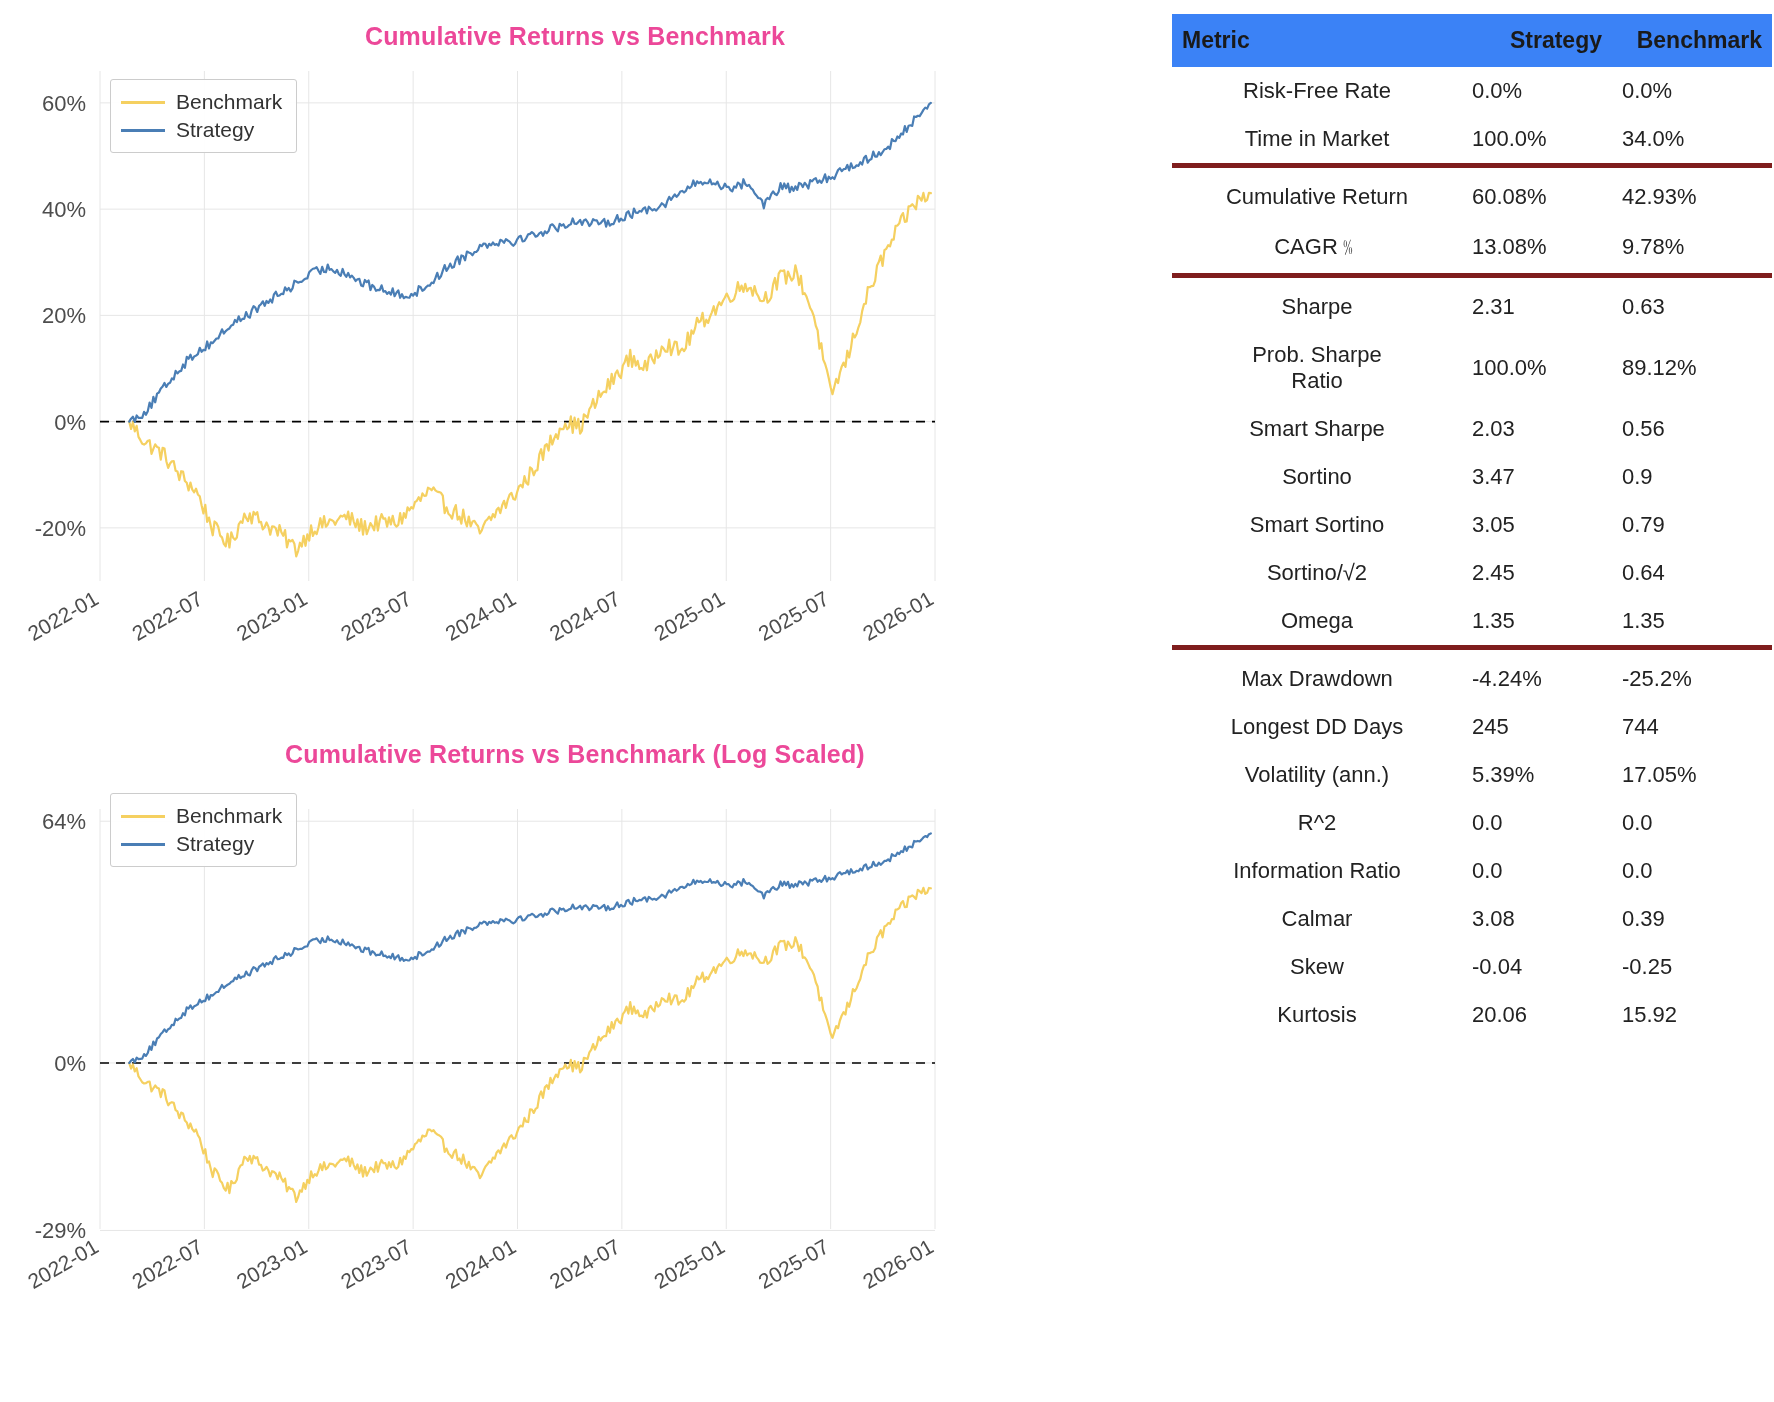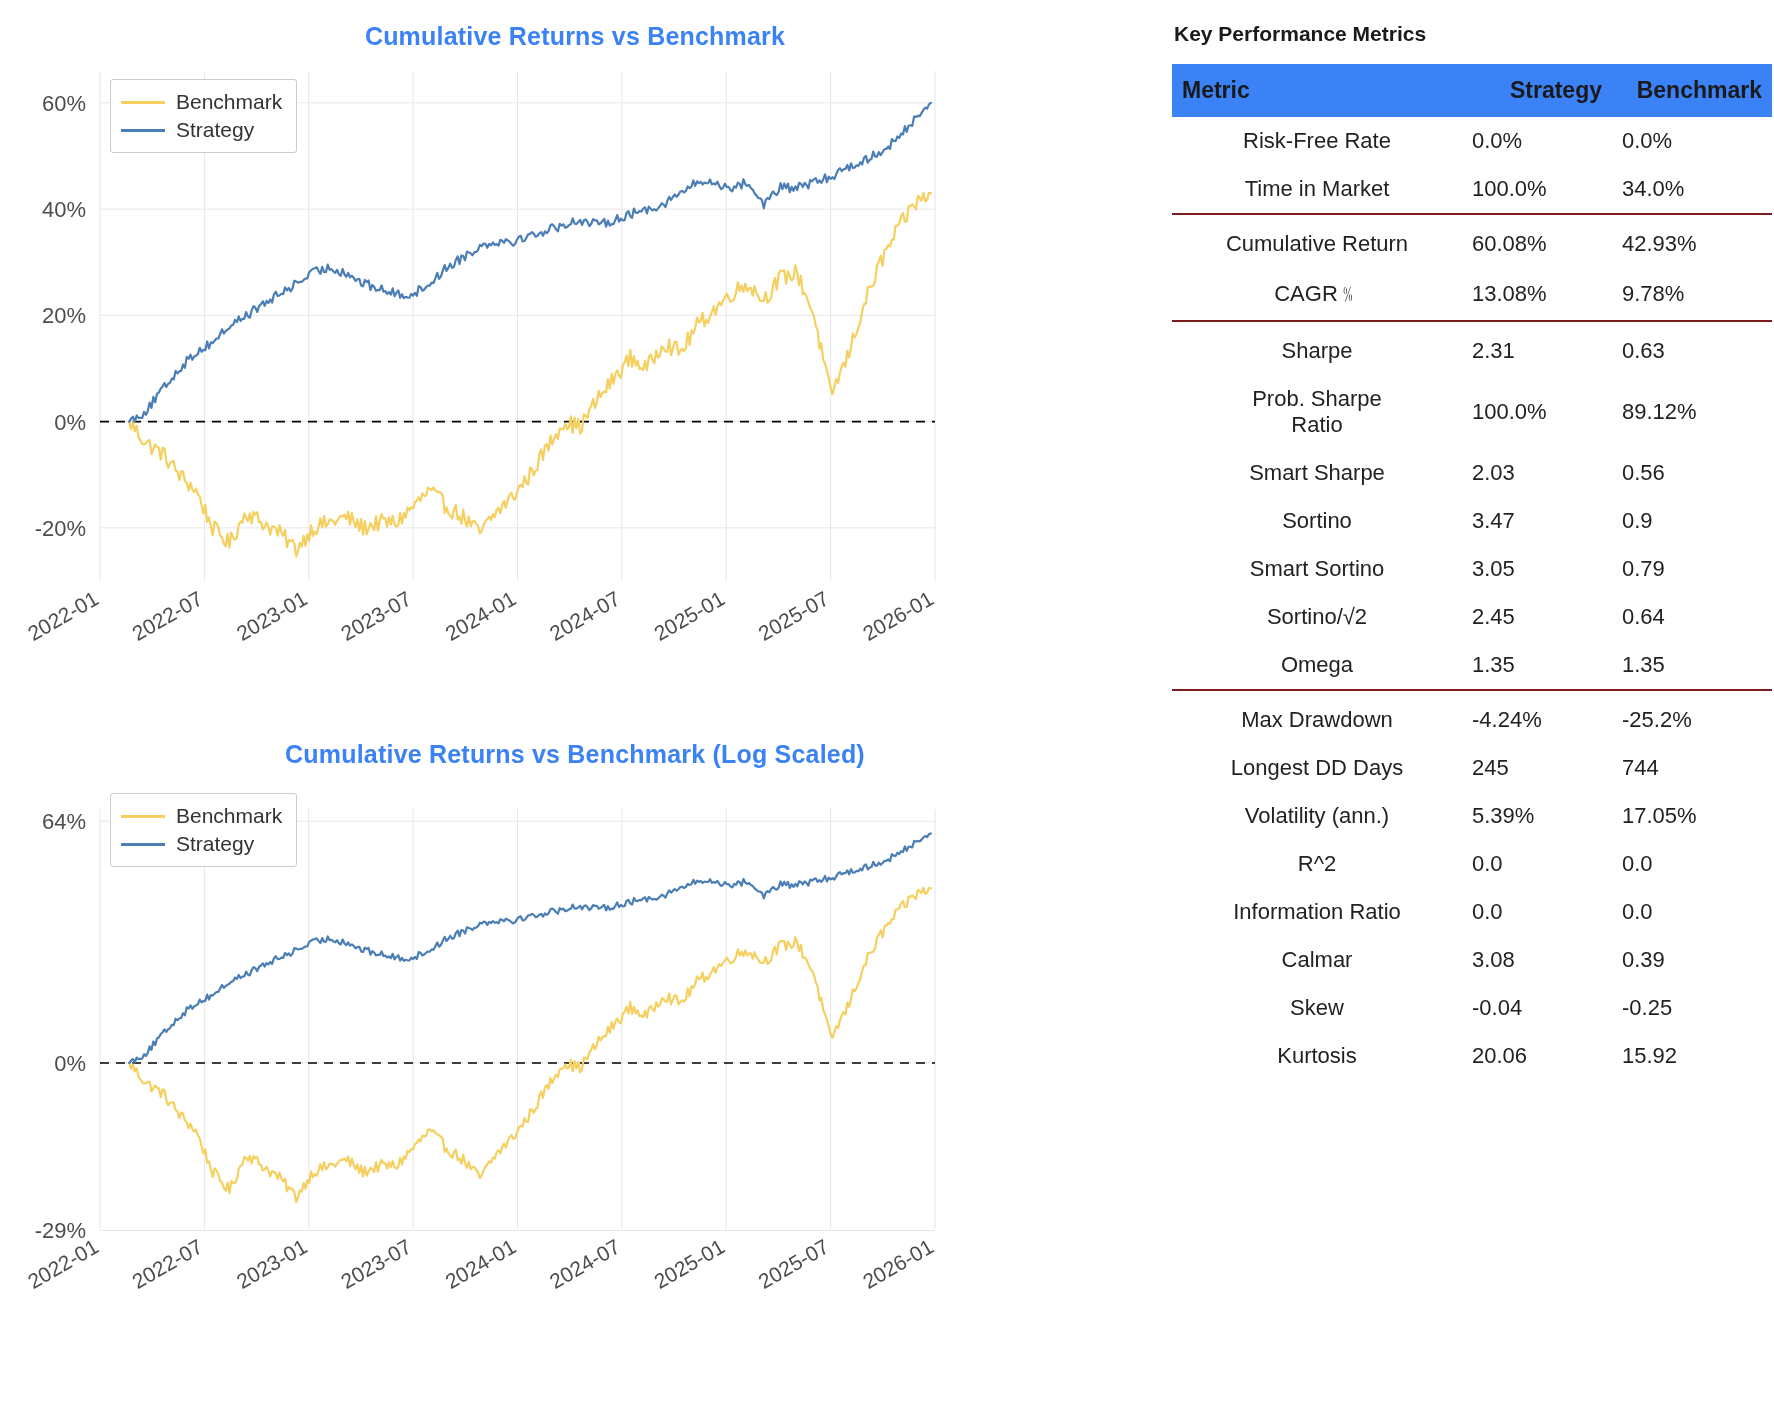--- a/index.html
+++ b/index.html
@@ -33,21 +33,21 @@
     padding-right: 10px;
   }
   .chart-block {
     position: relative;
     width: 1150px;
   }
   .chart-title {
     text-align: center;
     font-size: 25px;
     font-weight: bold;
-    color: #3b82f6;
+    color: #ec4899;
     letter-spacing: 0.2px;
   }
   #chart1 .chart-title { margin-top: 22px; }
   #chart2 .chart-title { margin-top: 9px; }
   .plot-wrap {
     position: relative;
     width: 1150px;
   }
   .plot-svg { display: block; }
   
@@ -79,21 +79,21 @@
     color: #222222;
     padding: 11px 10px;
     text-align: left;
     border-bottom: none;
   }
   table.metrics td.metric-name {
     text-align: center;
     padding-left: 10px;
   }
   table.metrics tr.sep td {
-    border-top: 2px solid #7f1d1d;
+    border-top: 5px solid #7f1d1d;
     padding-top: 16px;
   }
   table.metrics tr.tall td {
     line-height: 1.18;
   }
   col.c1 { width: 290px; }
   col.c2 { width: 150px; }
   col.c3 { width: 160px; }
   .legend-box {
     position: absolute;
@@ -216,21 +216,20 @@
             <span class="legend-line" style="border-top-color:#4a7eb5;"></span>
             <span class="legend-label">Strategy</span>
           </div>
         </div>
       </div>
     </div>
 
   </div>
 
   <div class="metrics-col">
-    <div class="metrics-title">Key Performance Metrics</div>
     <table class="metrics">
       <colgroup>
           <col class="c1">
           <col class="c2">
           <col class="c3">
         </colgroup>
       <thead>
         <tr>
           <th class="metric-head">Metric</th>
           <th>Strategy</th>

